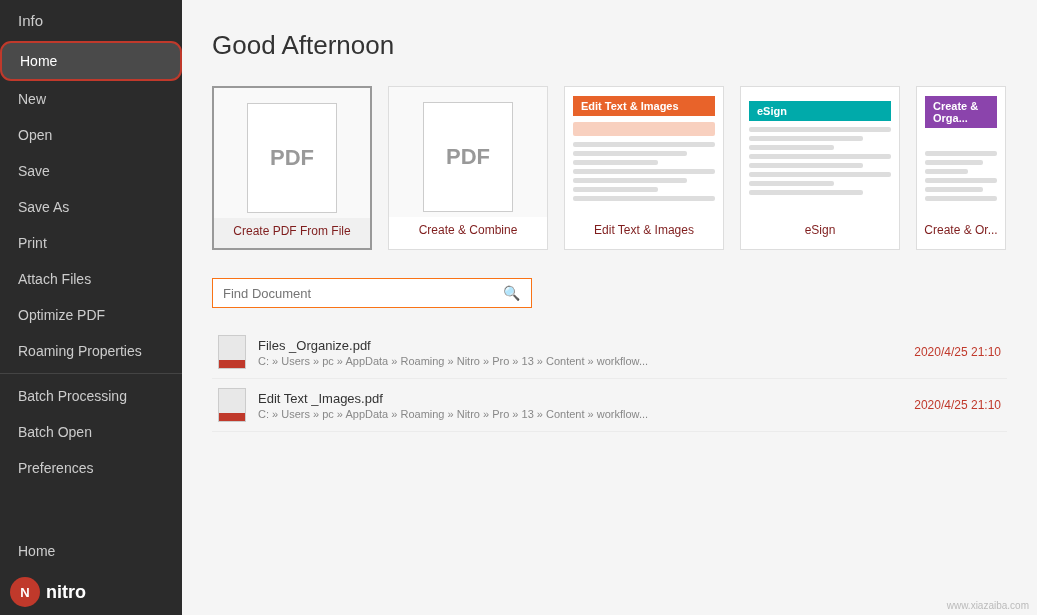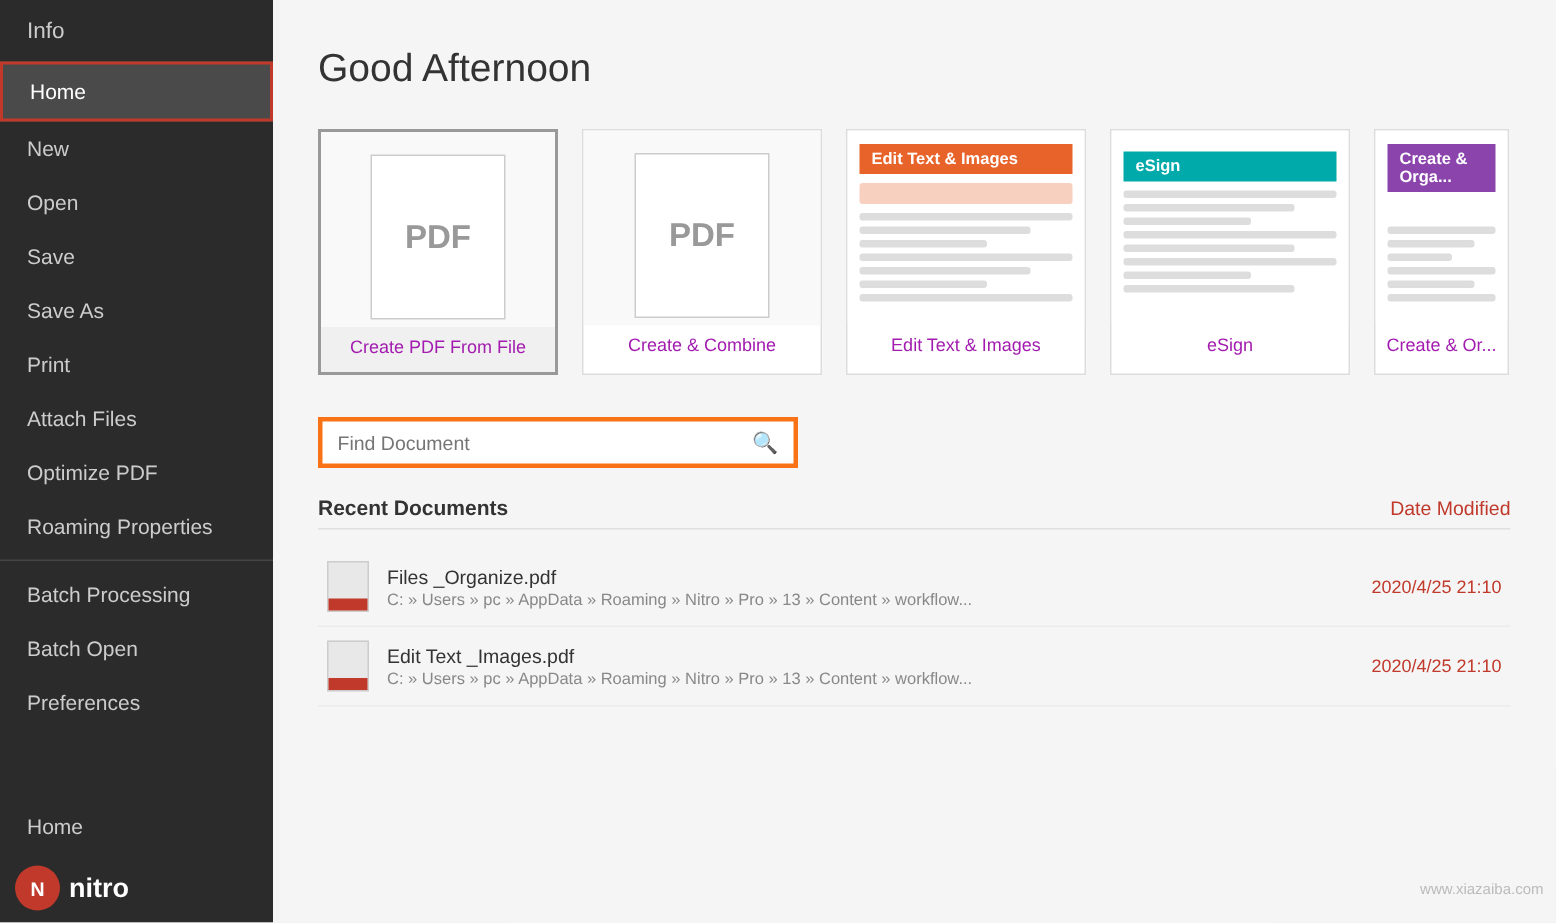--- a/index.html
+++ b/index.html
@@ -23,20 +23,21 @@
       height: 615px;
       overflow: hidden;
     }
 
     .sidebar-item {
       padding: 10px 18px;
       font-size: 14px;
       cursor: pointer;
       color: #ccc;
       white-space: nowrap;
+      border-radius: 11px;
     }
     .sidebar-item.active {
       background: #4a4a4a;
       border: 2px solid #c0392b;
       color: #fff;
     }
     .sidebar-item.info {
       padding: 12px 18px;
       font-size: 15px;
     }
@@ -127,21 +128,21 @@
       align-items: center;
       justify-content: center;
       font-size: 22px;
       font-weight: bold;
       color: #999;
       margin-top: 10px;
     }
 
     .card-label {
       font-size: 12px;
-      color: #a21caf;
+      color: #7f1d1d;
       text-align: left;
       padding: 6px 4px 2px;
     }
 
     
     .card-banner {
       width: 100%;
       padding: 4px 8px;
       font-size: 11px;
       color: #fff;
@@ -168,21 +169,21 @@
     .mock-line.short { width: 60%; }
     .mock-line.med { width: 80%; }
     .mock-line.long { width: 100%; }
     .mock-line.orange { background: #e8632a; height: 14px; margin-bottom: 6px; }
 
     
     .search-bar {
       display: flex;
       align-items: center;
       background: #fff;
-      border: 3px solid #f97316;
+      border: 1px solid #f97316;
       width: 320px;
       padding: 6px 10px;
       margin-bottom: 18px;
       gap: 6px;
     }
     .search-bar input {
       border: none;
       outline: none;
       font-size: 13px;
       color: #666;
@@ -271,21 +272,21 @@
     .recent-date {
       font-size: 12px;
       color: #c0392b;
       white-space: nowrap;
       margin-left: 12px;
     }
 
     
     .watermark {
       position: absolute;
-      bottom: 16px;
+      bottom: 4px;
       right: 8px;
       font-size: 10px;
       color: #bbb;
     }
 
     .first-card-selected {
       border: 2px solid #999;
       background: #f0f0f0;
     }
   </style>
@@ -410,24 +411,20 @@
       </div>
       <div class="card-label">Create &amp; Or...</div>
     </div>
   </div>
 
   <div class="search-bar">
     <input type="text" placeholder="Find Document" style="">
     <span class="search-icon">🔍</span>
   </div>
 
-  <div class="section-header-row">
-    <span class="section-title">Recent Documents</span>
-    <span class="section-col-title">Date Modified</span>
-  </div>
 
   <div class="recent-list">
 
     <div class="recent-item">
       <div class="recent-icon">
         <div class="recent-icon-red-bar"></div>
       </div>
       <div class="recent-info">
         <div class="recent-name">Files _Organize.pdf</div>
         <div class="recent-path">C: » Users » pc » AppData » Roaming » Nitro » Pro » 13 » Content » workflow...</div>

